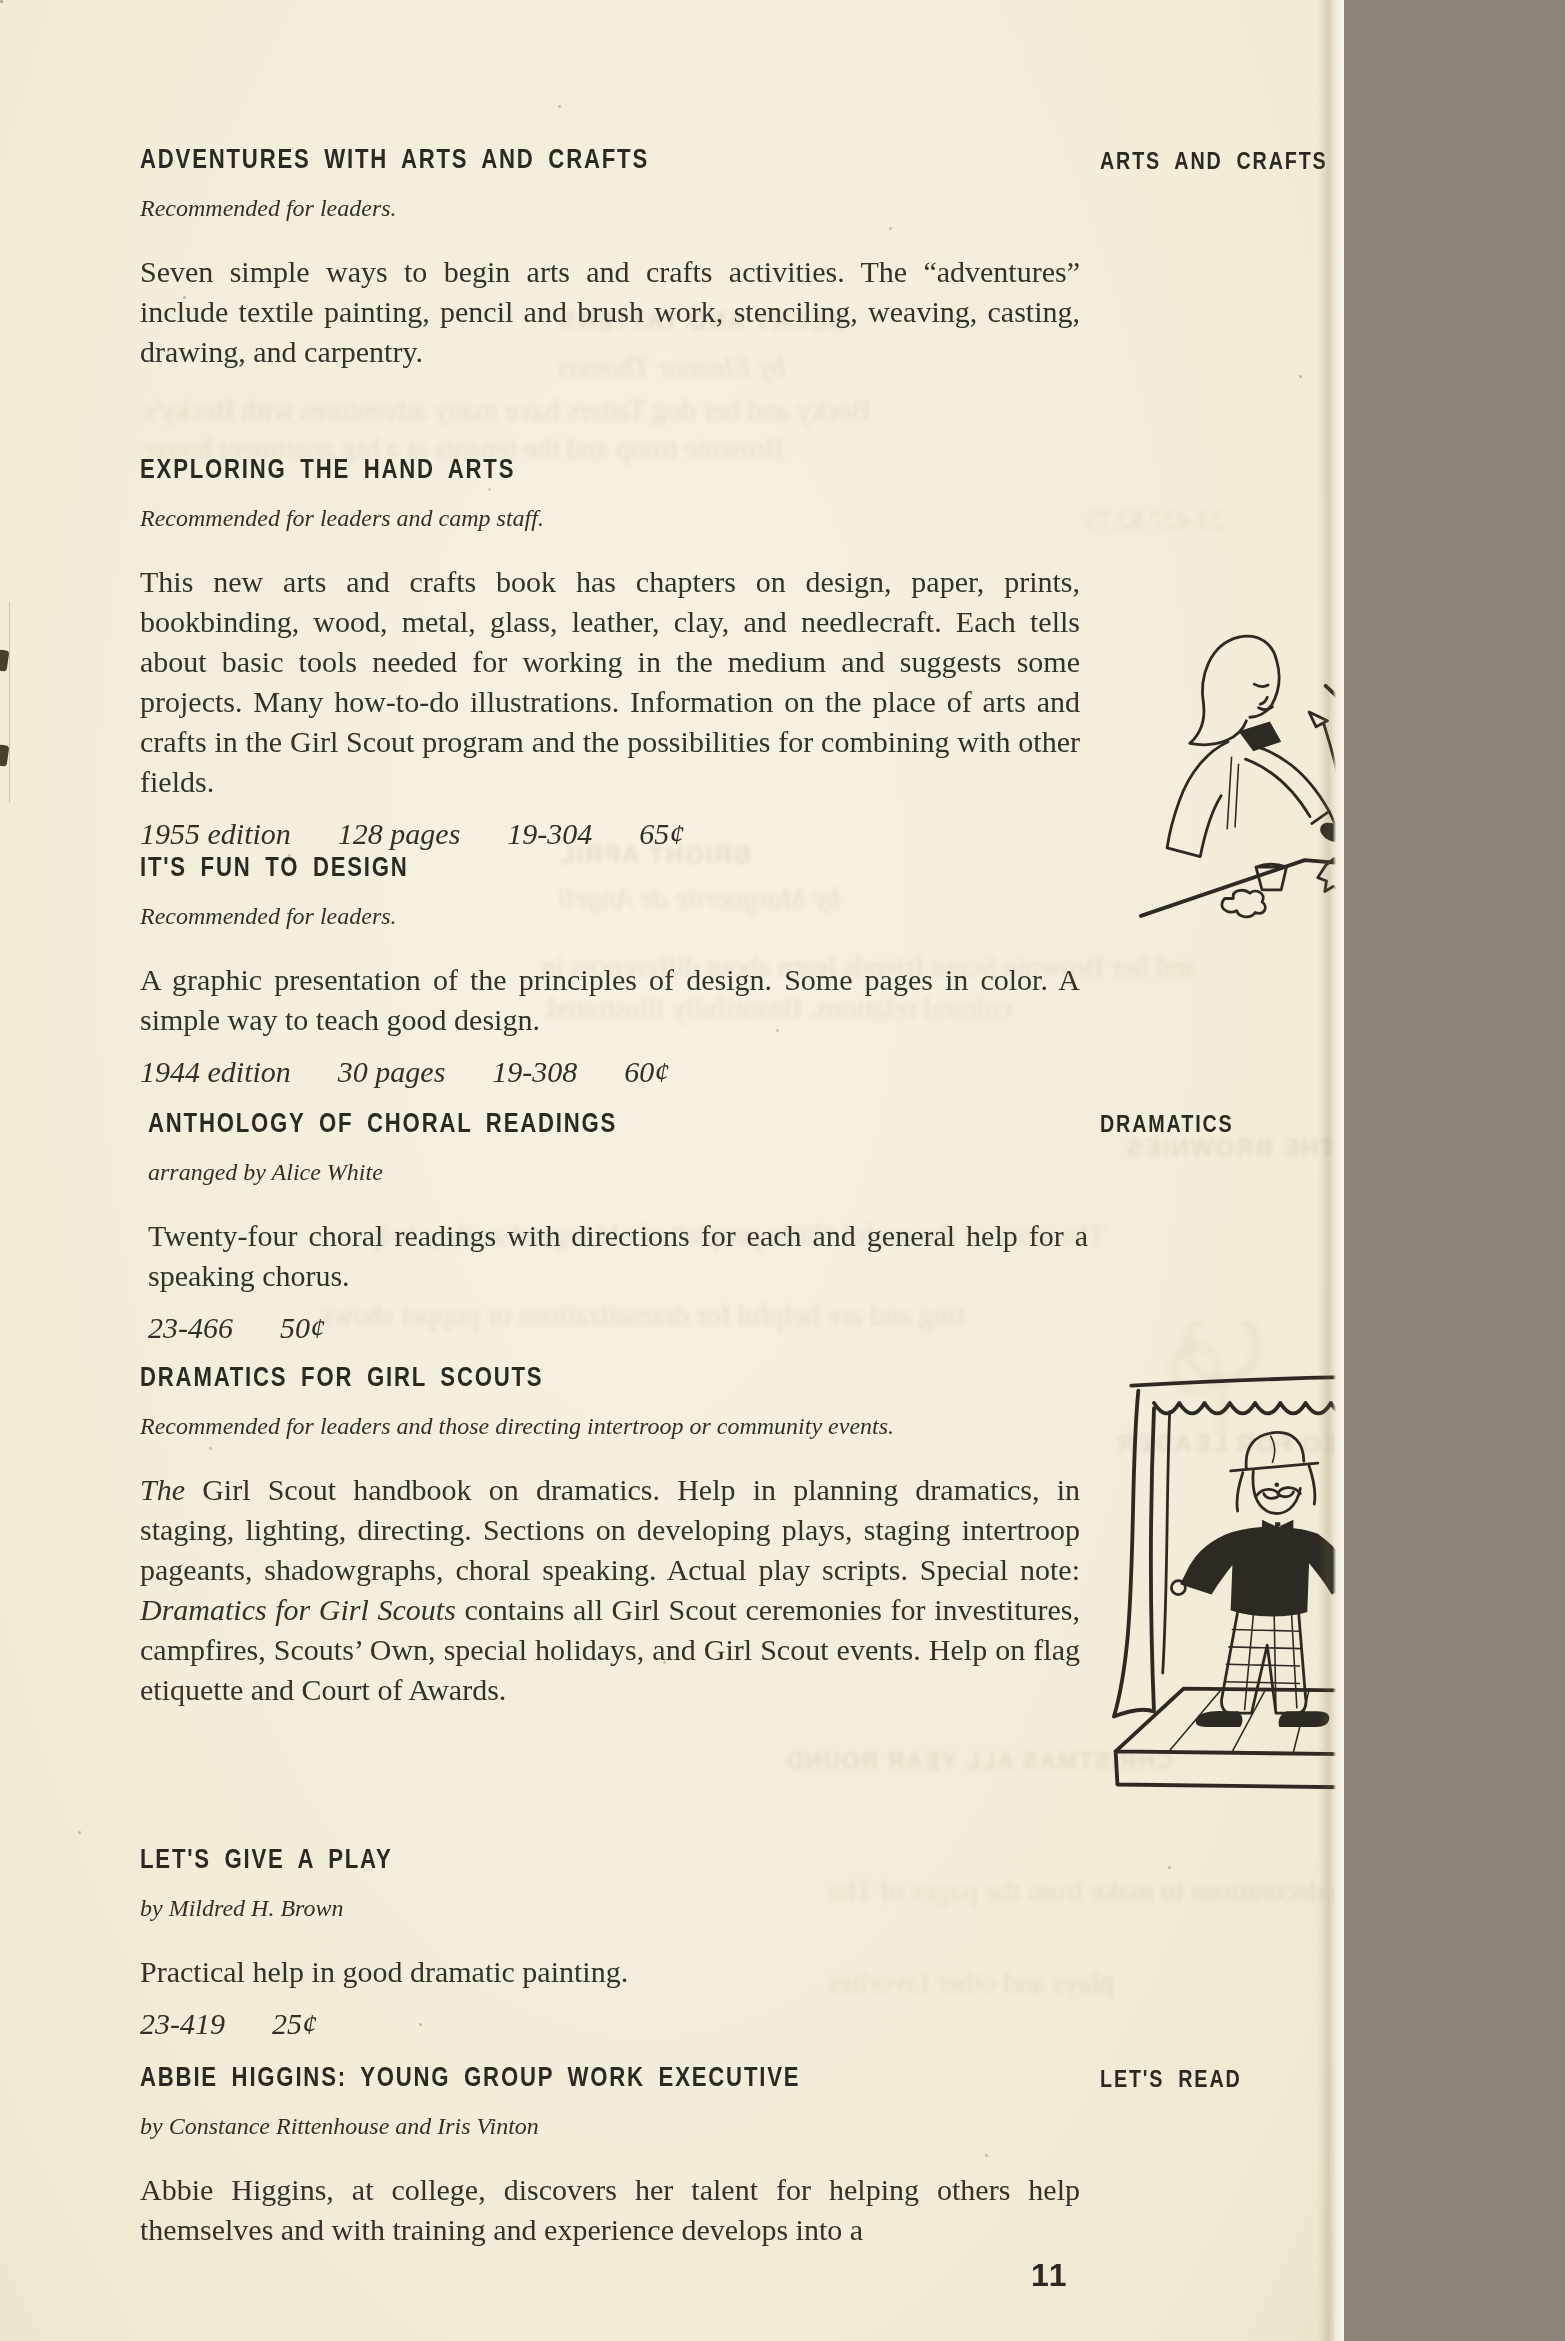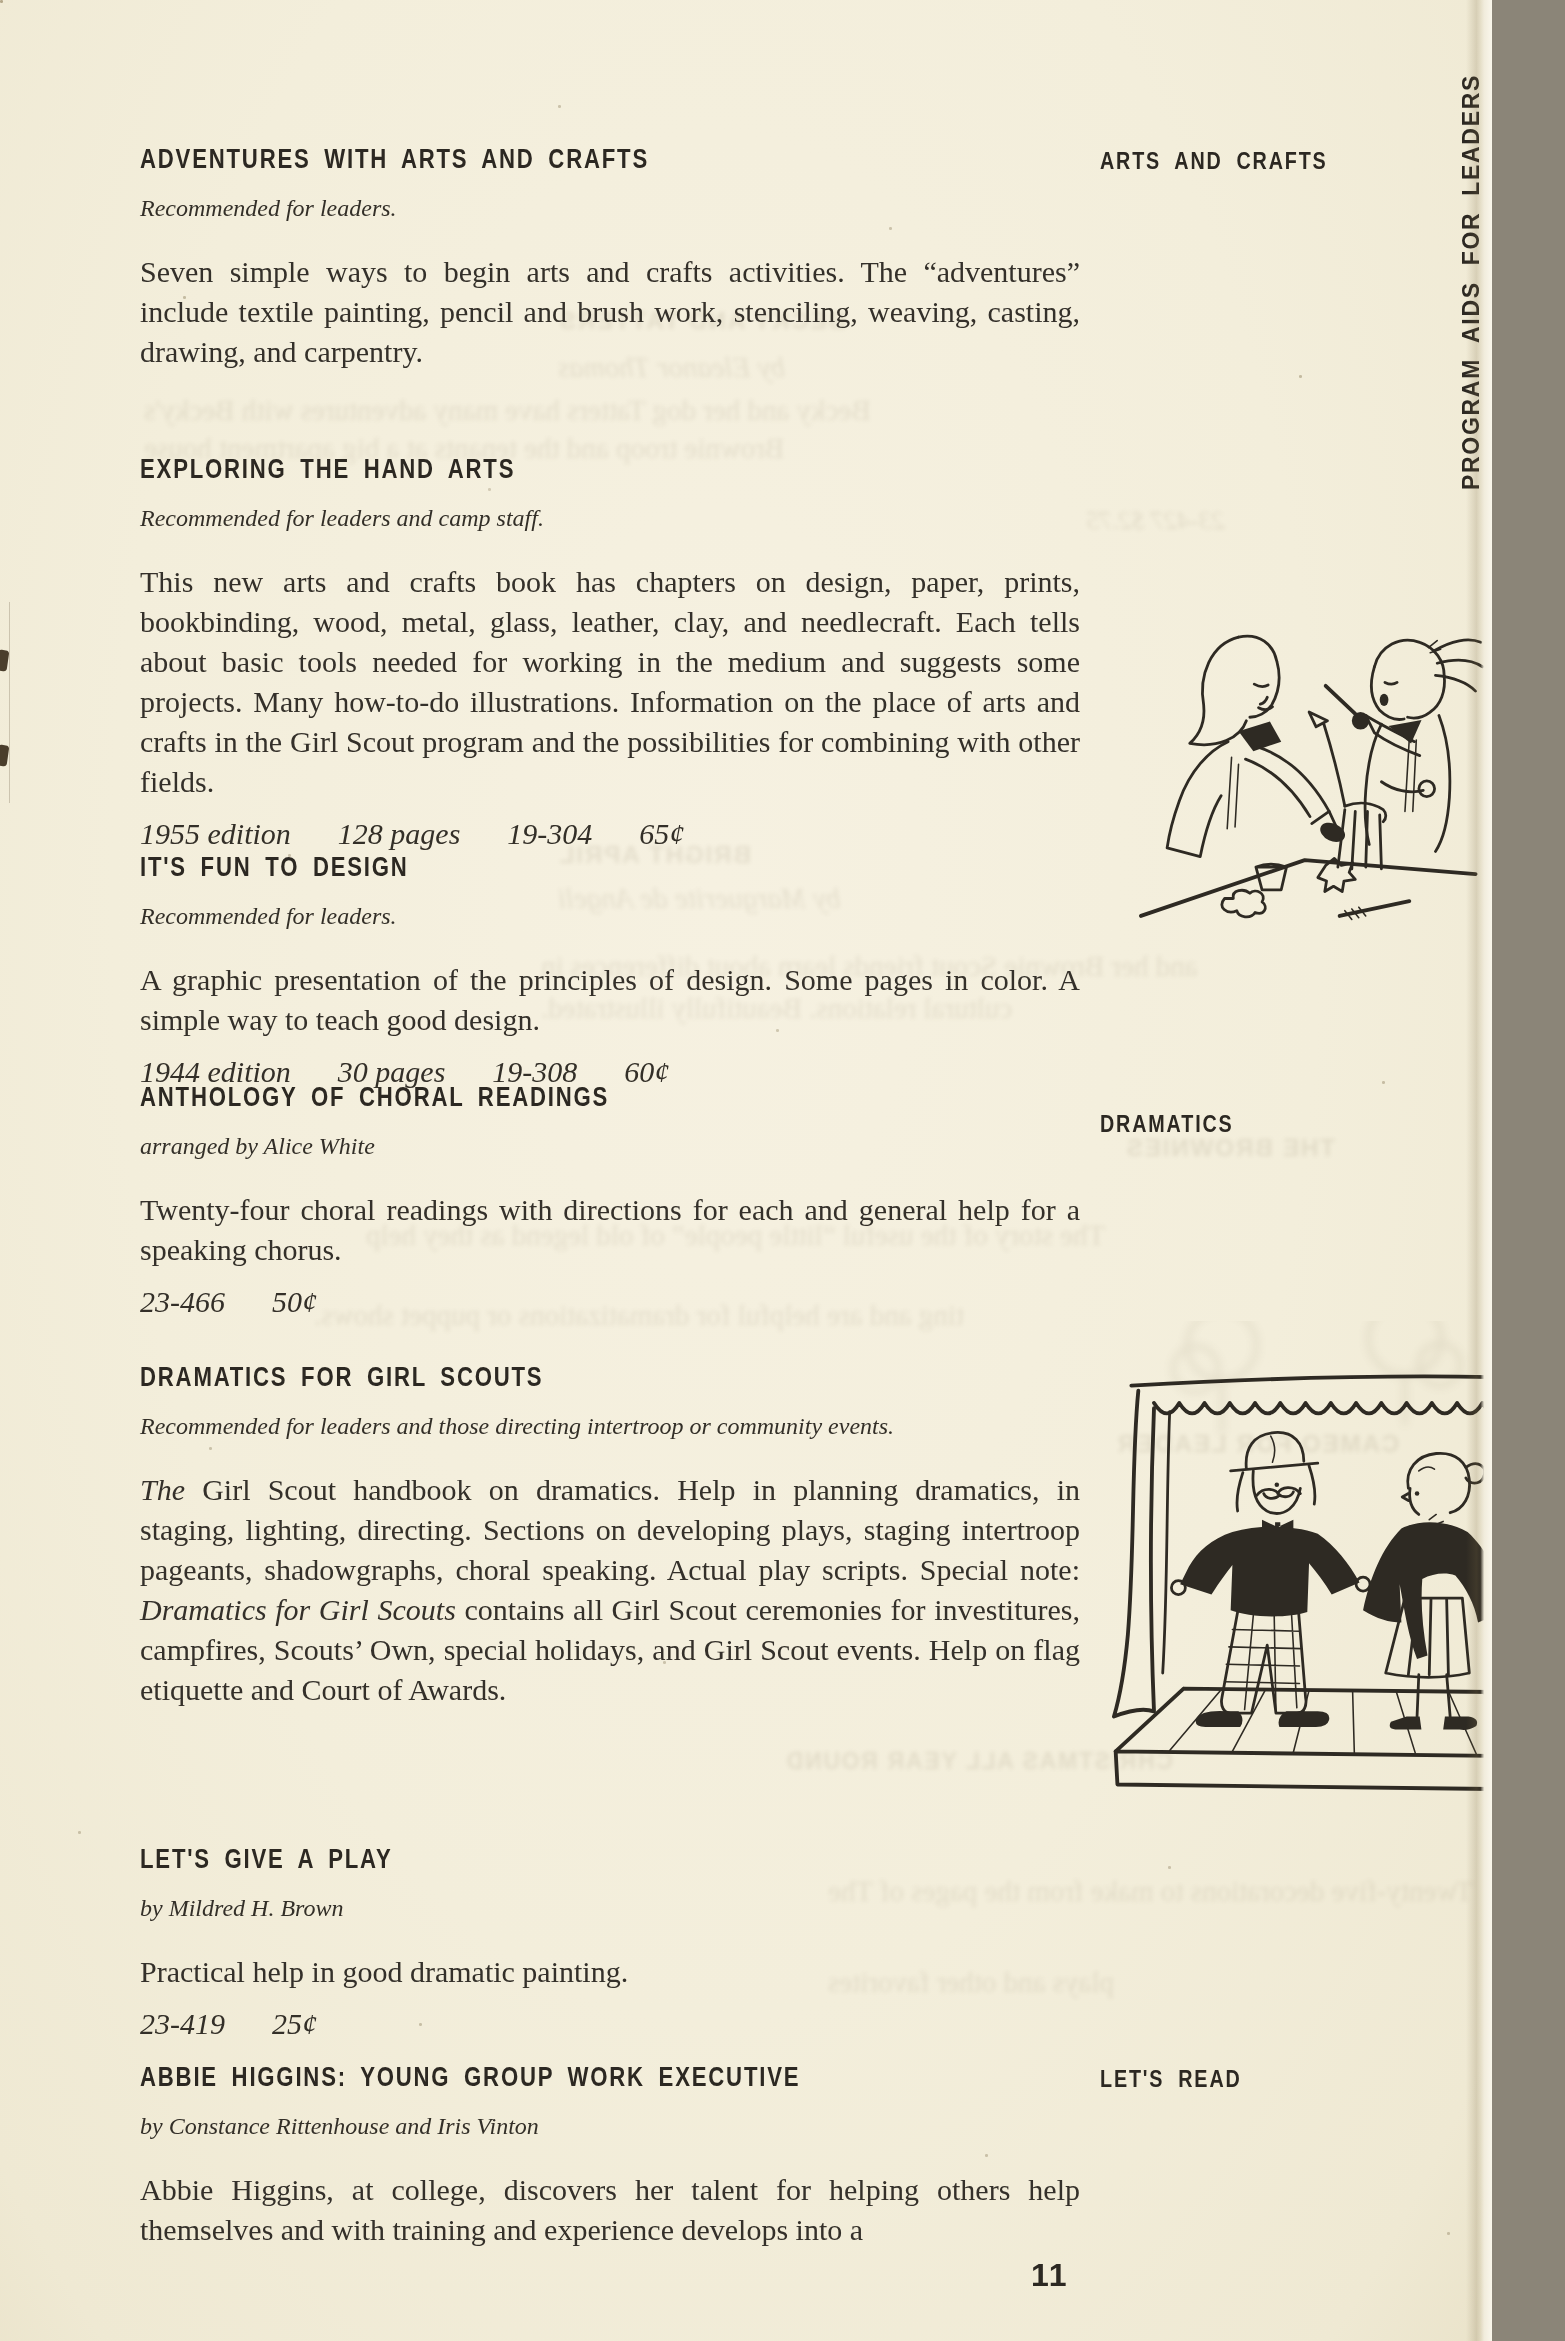--- a/index.html
+++ b/index.html
@@ -1,18 +1,18 @@
 <!DOCTYPE html>
 <html style="font-size:14px"><head>
 <meta charset="utf-8">
 <style>
   html,body{margin:0;padding:0;background:#8b8578;}
   .page{
     position:relative;
-    width:1492px;height:2342px;
+    width:1344px;height:2342px;
     background:
       radial-gradient(ellipse at 48% 38%, #f6f1e1 0%, #f3eedb 55%, #efe9d3 90%, #eae3ca 100%);
     color:#332f28;
     font-family:"Liberation Serif", serif;
     overflow:hidden;
     text-decoration:underline;
   }
   
   .speckles{position:absolute;left:0;top:0;width:2.6px;height:2.6px;border-radius:50%;
     background:rgba(120,100,60,.5);
@@ -121,21 +121,21 @@
     <p class="entry-meta"><span>1955 edition</span><span>128 pages</span><span>19-304</span><span>65¢</span></p>
   </section>
 
   <section class="entry" style="top:850px;">
     <h2 class="entry-title">IT'S FUN TO DESIGN</h2>
     <p class="entry-subtitle">Recommended for leaders.</p>
     <p class="entry-body"><span>A graphic presentation of the principles of design. Some pages in color. A simple way to teach good design.</span></p>
     <p class="entry-meta"><span>1944 edition</span><span>30 pages</span><span>19-308</span><span>60¢</span></p>
   </section>
 
-  <section class="entry" style="top:1080px;">
+  <section class="entry" style="top:1106px;margin-left:8px;">
     <h2 class="entry-title">ANTHOLOGY OF CHORAL READINGS</h2>
     <p class="entry-subtitle">arranged by Alice White</p>
     <p class="entry-body"><span>Twenty-four choral readings with directions for each and general help for a speaking chorus.</span></p>
     <p class="entry-meta"><span>23-466</span><span>50¢</span></p>
   </section>
 
   <section class="entry" style="top:1360px;">
     <h2 class="entry-title">DRAMATICS FOR GIRL SCOUTS</h2>
     <p class="entry-subtitle">Recommended for leaders and those directing intertroop or community events.</p>
     <p class="entry-body"><span class="it">The</span><span> Girl Scout handbook on dramatics. Help in planning dramatics, in staging, lighting, directing. Sections on developing plays, staging intertroop pageants, shadowgraphs, choral speaking. Actual play scripts. Special note: </span><span class="it">Dramatics for Girl Scouts</span><span> contains all Girl Scout ceremonies for investitures, campfires, Scouts’ Own, special holidays, and Girl Scout events. Help on flag etiquette and Court of Awards.</span></p>

